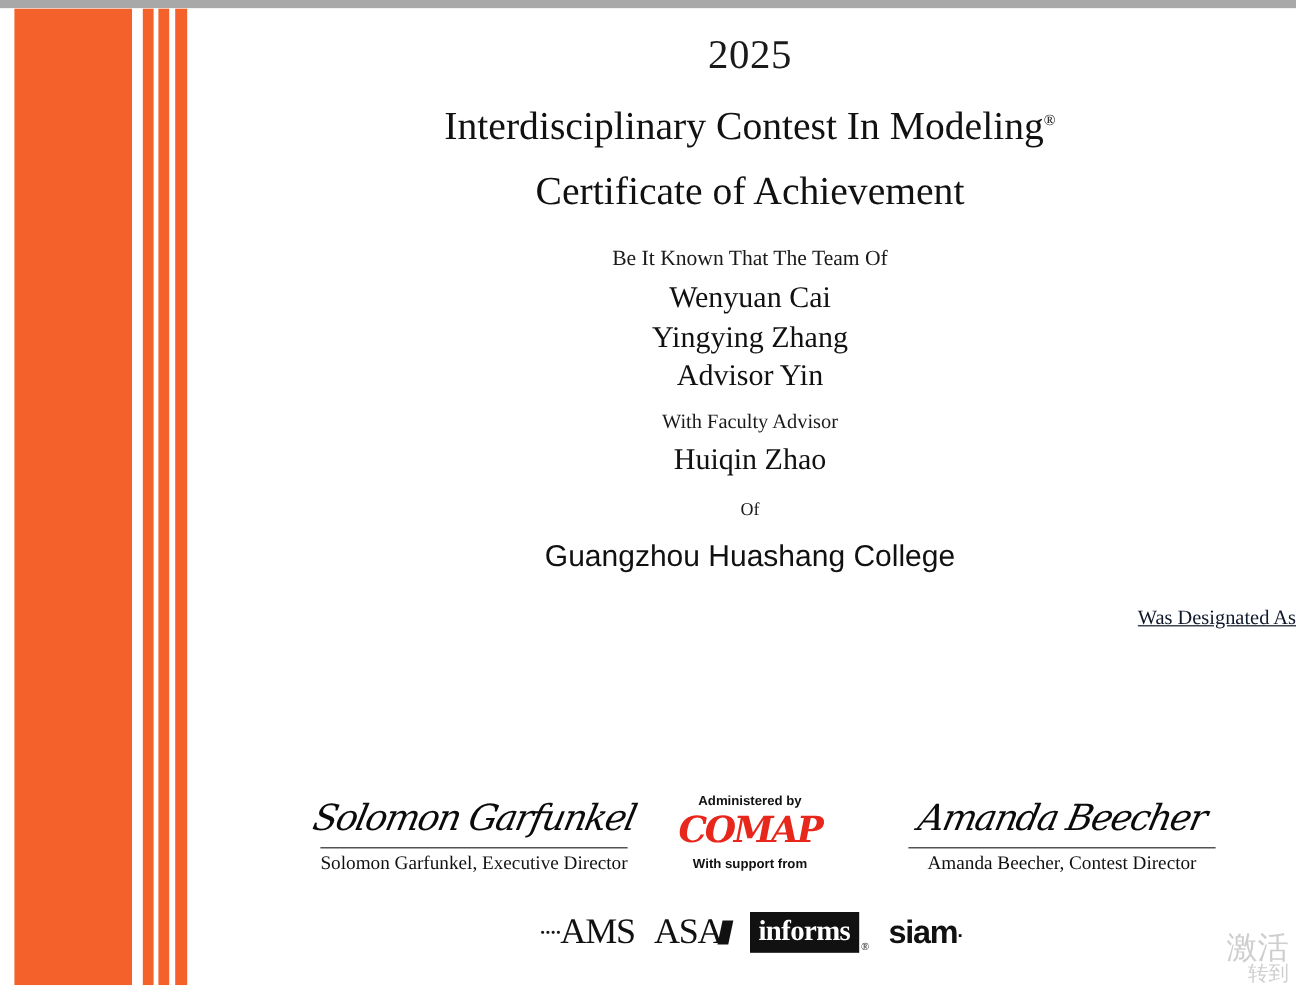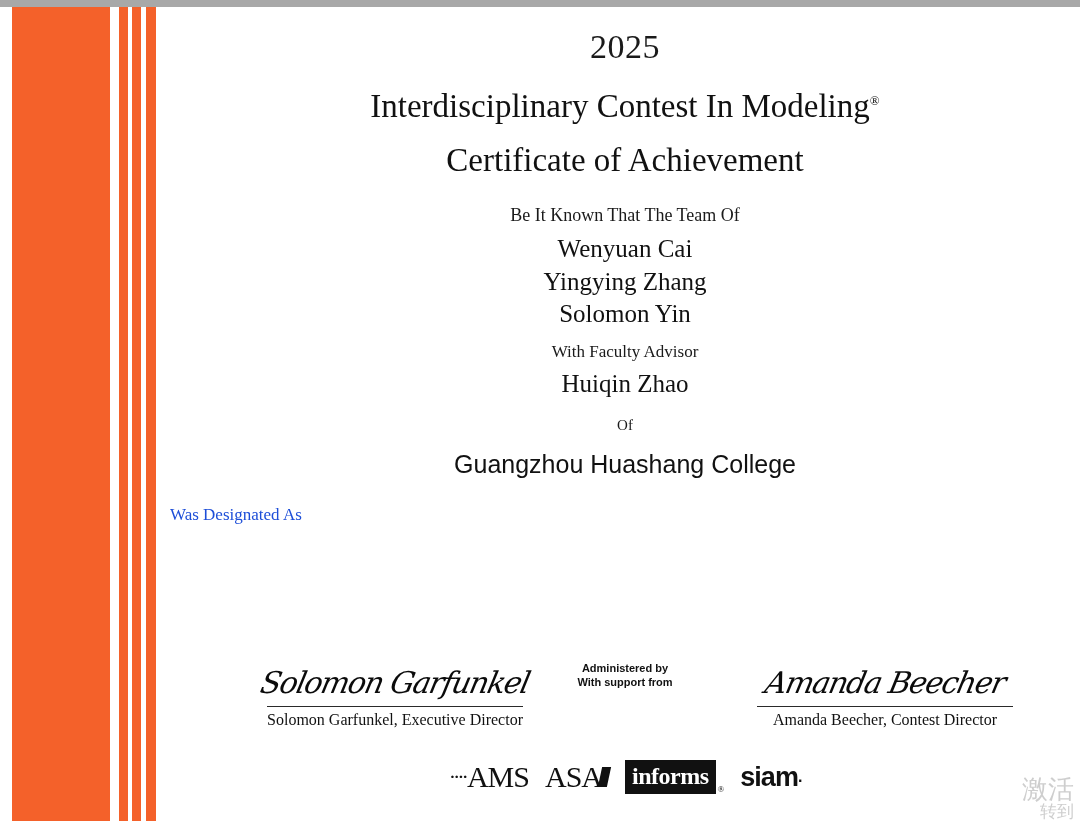--- a/index.html
+++ b/index.html
@@ -108,24 +108,25 @@
     margin-top: 19px;
   }
   .school {
     text-align: center;
     font-family: "Liberation Sans", sans-serif;
     font-size: 25px;
     color: #111;
     margin-top: 16px;
   }
   .desig-label {
-    text-align: left;
+    text-align: right;
     font-size: 17px;
-    color: #1d4ed8;
+    color: #0f172a;
     margin-top: 26px;
+    text-decoration: underline;
   }
   .award {
     text-align: center;
     font-size: 26px;
     color: #111;
     margin-top: 6px;
   }
 
   
   #sig-row {
@@ -304,41 +305,42 @@
 
     <div class="title1"><span>Interdisciplinary Contest In Modeling</span><sup>®</sup></div>
 
     <div class="title2">Certificate of Achievement</div>
 
     <div class="small-line">Be It Known That The Team Of</div>
 
     <div class="names-block">
       <div class="name">Wenyuan Cai</div>
       <div class="name">Yingying Zhang</div>
-      <div class="name">Solomon Yin</div>
+      <div class="name">Advisor Yin</div>
     </div>
 
     <div class="advisor-label">With Faculty Advisor</div>
     <div class="advisor-name">Huiqin Zhao</div>
 
     <div class="of-label">Of</div>
     <div class="school">Guangzhou Huashang College</div>
 
     <div class="desig-label">Was Designated As</div>
 
     <div id="sig-row">
 
       <div class="sig-block" id="sig-left">
         <div class="sig-script">Solomon Garfunkel</div>
         <div class="sig-rule"></div>
         <div class="sig-caption">Solomon Garfunkel, Executive Director</div>
       </div>
 
       <div id="comap">
         <div class="admin-label">Administered by</div>
+        <div class="comap-logo">COMAP</div>
         <div class="support-label">With support from</div>
       </div>
 
       <div class="sig-block" id="sig-right">
         <div class="sig-script">Amanda Beecher</div>
         <div class="sig-rule"></div>
         <div class="sig-caption">Amanda Beecher, Contest Director</div>
       </div>
     </div>
 

